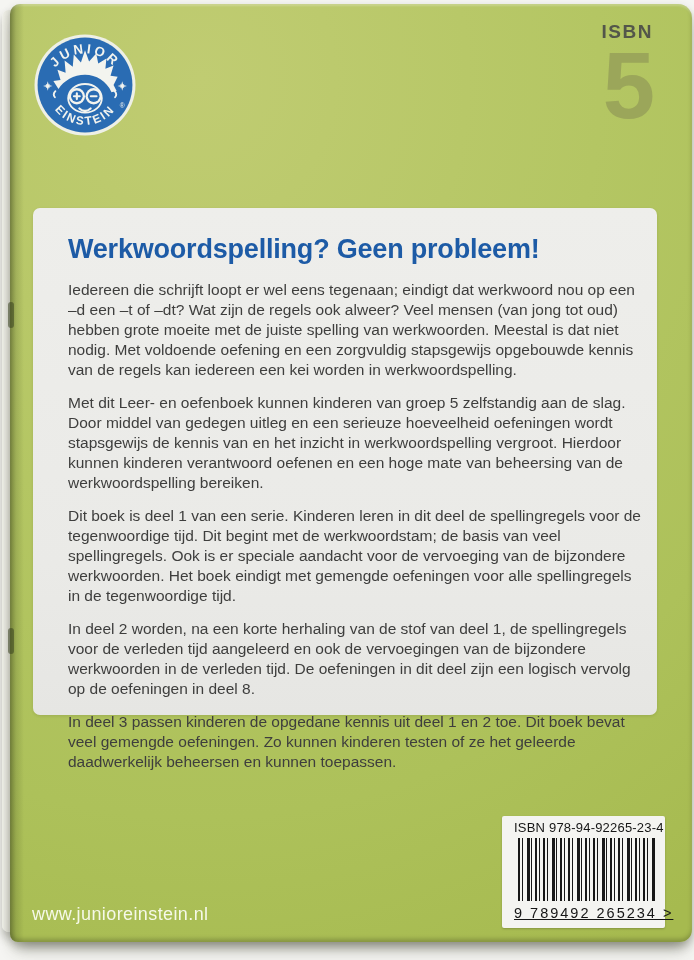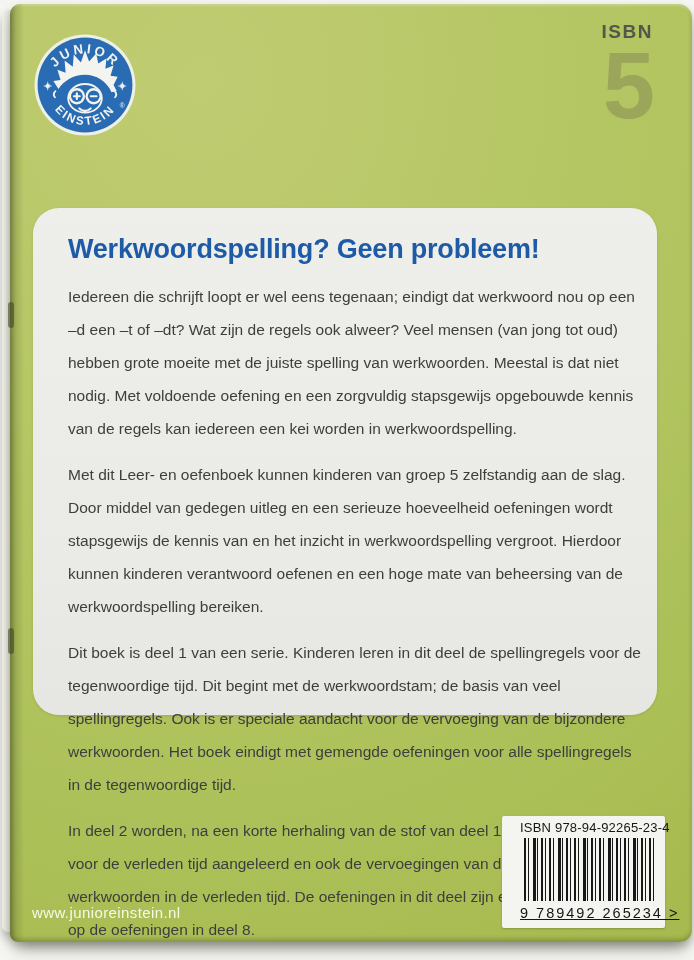--- a/index.html
+++ b/index.html
@@ -52,59 +52,59 @@
   }
   .groep-num{
     font-size:94px;font-weight:700;line-height:.78;
     color:#9ba65a;margin-top:6px;letter-spacing:-2px;
   }
 
   
   .panel{
     position:absolute;left:23px;top:204px;width:624px;height:507px;
     background:linear-gradient(180deg,#eeeeeb 0%,#eaeae7 70%,#e6e6e3 100%);
-    border-radius:26px;
+    border-radius:7px;
     box-shadow:0 1px 3px rgba(40,45,20,.12);
     box-sizing:border-box;
     padding:20px 20px 0 35px;
   }
   .panel h1{
     margin:6px 0 15px 0;
     font-size:27px;font-weight:700;color:#1d5ba6;letter-spacing:-.2px;
   }
   .panel p{
     margin:0 0 13px 0;width:578px;
-    font-size:15.5px;line-height:33px;color:#3e3e3d;
+    font-size:15.5px;line-height:20px;color:#3e3e3d;
   }
 
   
   .barcode{
     position:absolute;left:492px;top:812px;width:163px;height:112px;
     background:#f4f4f1;border-radius:2px;
-    box-sizing:border-box;padding:4px 5px 3px 18px;
+    box-sizing:border-box;padding:4px 5px 3px 12px;
     box-shadow:0 1px 2px rgba(40,45,20,.25);
     text-align:center;color:#161616;
   }
   .isbn{font-size:13px;letter-spacing:.2px;white-space:nowrap;}
   .bars{
     height:63px;margin:3px 4px 0 4px;
     background:repeating-linear-gradient(90deg,
       #171717 0 2px, #f4f4f1 2px 4px,
       #171717 4px 5px, #f4f4f1 5px 9px,
       #171717 9px 12px, #f4f4f1 12px 13px,
       #171717 13px 14px, #f4f4f1 14px 17px,
       #171717 17px 19px, #f4f4f1 19px 21px,
       #171717 21px 22px, #f4f4f1 22px 25px);
   }
   .digits{font-size:14.5px;letter-spacing:2px;margin-top:4px;white-space:nowrap;text-decoration:underline;}
 
   
   .website{
     position:absolute;left:22px;top:900px;
-    font-size:15px;color:rgba(250,252,240,.95);letter-spacing:.4px;text-align:center;
+    font-size:18px;color:rgba(250,252,240,.95);letter-spacing:.4px;text-align:center;
   }
 </style>
 </head>
 <body>
 
 <div class="scene">
   <div class="pages"></div>
 
   <div class="book">
     <div class="spine-crease"></div>

